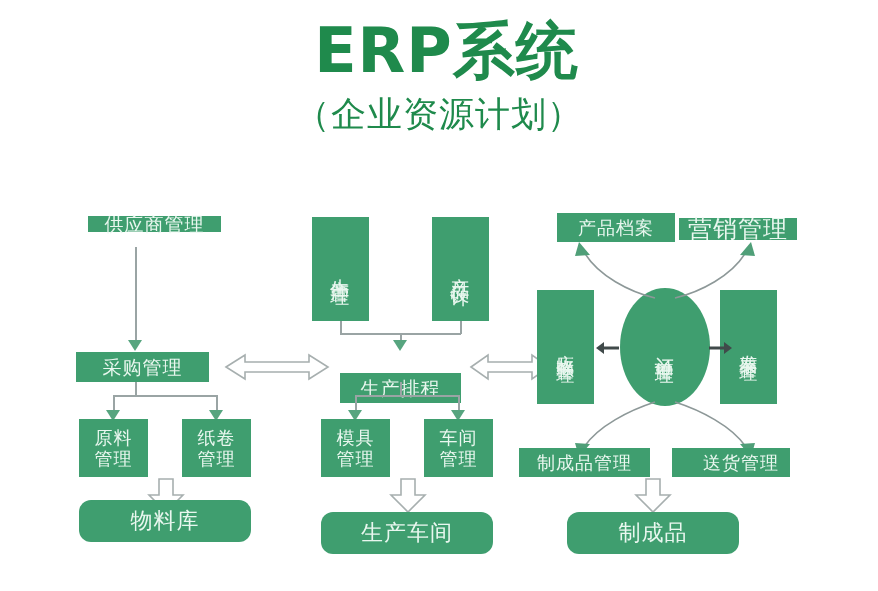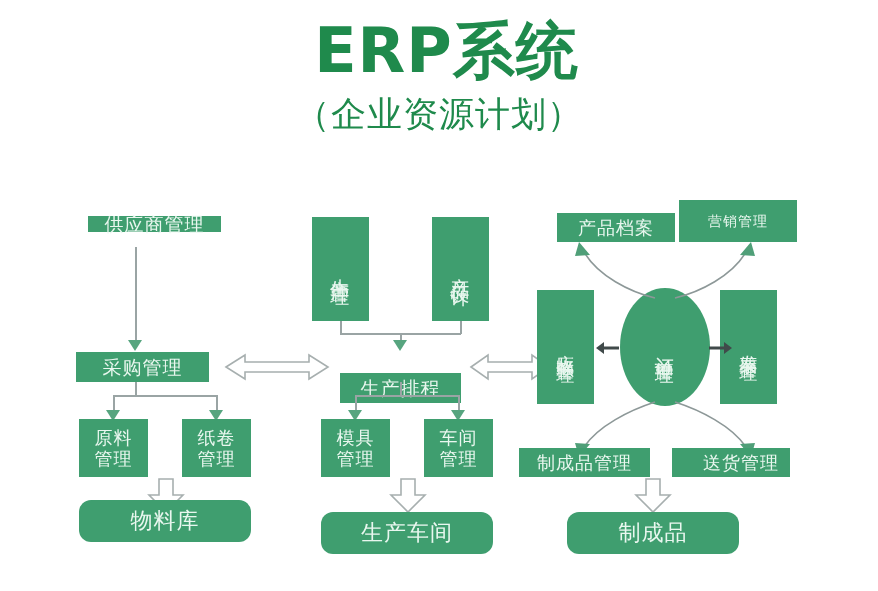--- a/index.html
+++ b/index.html
@@ -225,21 +225,21 @@
   <div class="hollow" style="left:470px; top:352px;">
     <svg width="80" height="30" viewBox="0 0 80 30">
       <polygon points="1,15 18,3 18,10 62,10 62,3 79,15 62,27 62,20 18,20 18,27"></polygon>
     </svg>
   </div>
 
   <div class="node" style="left:557px; top:213px; width:118px; height:29px; font-size:18px;">
     <span class="lbl">产品档案</span>
   </div>
 
-  <div class="node" style="left:679px; top:200px; width:118px; height:42px; font-size:14px;">
+  <div class="node" style="left:679px; top:218px; width:118px; height:22px; font-size:24px;">
     <span class="lbl">营销管理</span>
   </div>
 
   <div class="node vertical" style="left:537px; top:290px; width:57px; height:114px; font-size:18px;">
     <span class="lbl">应收款管理</span>
   </div>
 
   <div class="node ellipse vertical" style="left:620px; top:288px; width:90px; height:118px; font-size:19px;">
     <span class="lbl">订单管理</span>
   </div>

